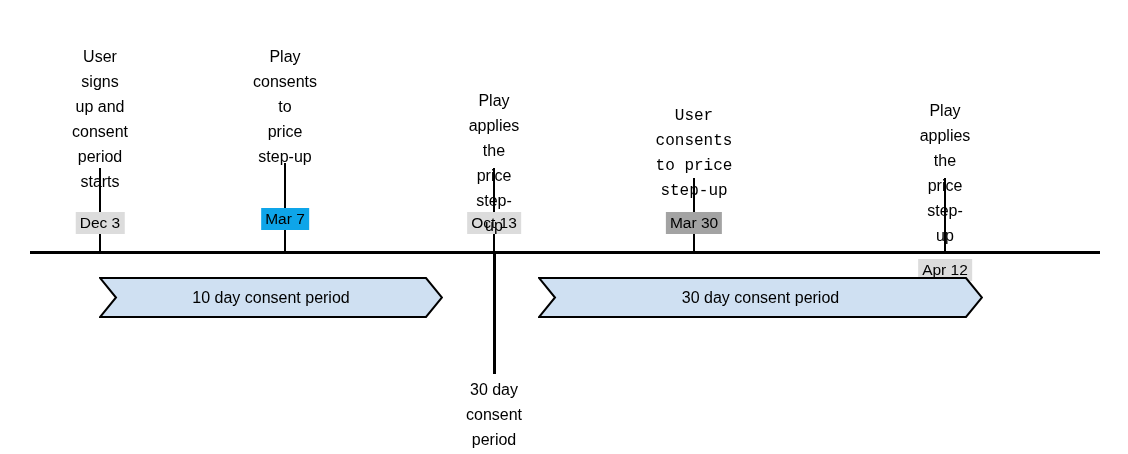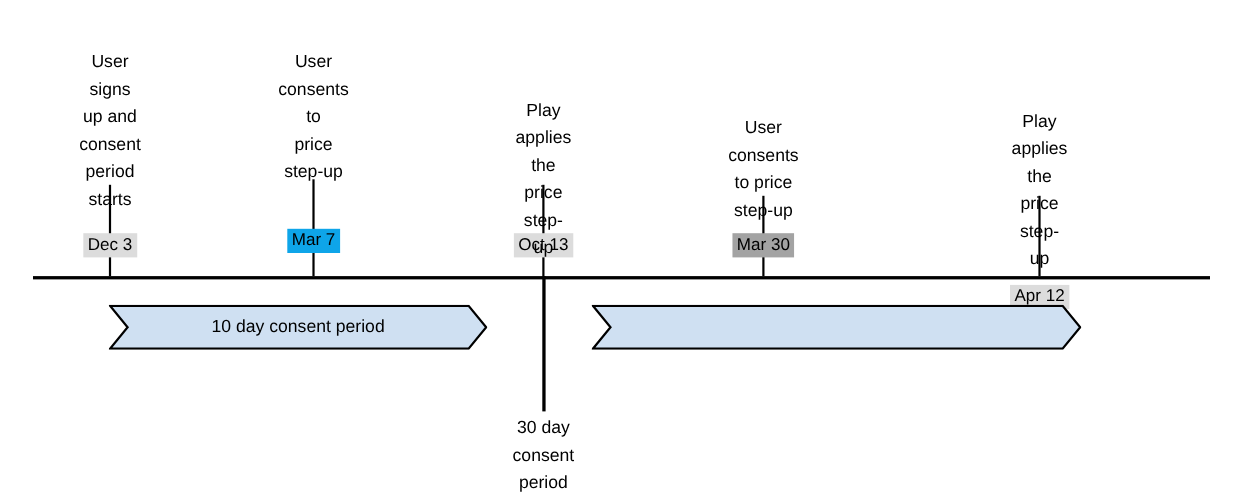--- a/index.html
+++ b/index.html
@@ -104,35 +104,35 @@
         <div class="tick-up" style="top: 168px; height: 83px;"></div>
         <div class="date-chip" style="top: 212px; background: rgb(220, 220, 220);">Dec 3</div>
         <div class="callout" style="top: 44px;">User signs
 up and
 consent
 period starts</div>
       </div>
       <div class="marker" style="left: 285px;">
         <div class="tick-up" style="top: 163px; height: 88px;"></div>
         <div class="date-chip" style="top: 208px; background: #0ea5e9;">Mar 7</div>
-        <div class="callout" style="top: 44px;">User
+        <div class="callout" style="top: 44px;">Play
 consents to
 price
 step-up</div>
       </div>
       <div class="marker" style="left: 494px;">
         <div class="tick-up" style="top: 168px; height: 83px;"></div>
         <div class="date-chip" style="top: 212px; background: rgb(220, 220, 220);">Oct 13</div>
         <div class="callout" style="top: 88px;">Play applies the
 price step-up</div>
       </div>
       <div class="marker" style="left: 694px;">
         <div class="tick-up" style="top: 178px; height: 73px;"></div>
         <div class="date-chip" style="top: 212px; background: #a3a3a3;">Mar 30</div>
-        <div class="callout" style="top: 104px;">User consents to price
+        <div class="callout" style="top: 104px; font-family: Liberation Mono, monospace;">User consents to price
 step-up</div>
       </div>
       <div class="marker" style="left: 945px;">
         <div class="tick-up" style="top: 178px; height: 73px;"></div>
         <div class="date-chip" style="top: 212px; background: rgb(220, 220, 220); margin-top: 47px;">Apr 12</div>
         <div class="callout" style="top: 98px;">Play applies the
 price step-up</div>
       </div>
     </div>
 
@@ -148,16 +148,17 @@
       <div class="period-bar" style="left: 99px; top: 277px; width: 344px; height: 41px;">
         <svg width="344" height="41" viewBox="0 0 344 41">
           <polygon points="1,1 327,1 343,20.5 327,40 1,40 17,20.5" fill="#cfe0f2" stroke="#000000" stroke-width="2" stroke-linejoin="miter"></polygon>
         </svg>
         <div class="period-label">10 day consent period</div>
       </div>
       <div class="period-bar" style="left: 538px; top: 277px; width: 445px; height: 41px;">
         <svg width="445" height="41" viewBox="0 0 445 41">
           <polygon points="1,1 428,1 444,20.5 428,40 1,40 17,20.5" fill="#cfe0f2" stroke="#000000" stroke-width="2" stroke-linejoin="miter"></polygon>
         </svg>
+        <div class="period-label">30 day consent period</div>
       </div>
     </div>
 
 </div>
 
 </body></html>

